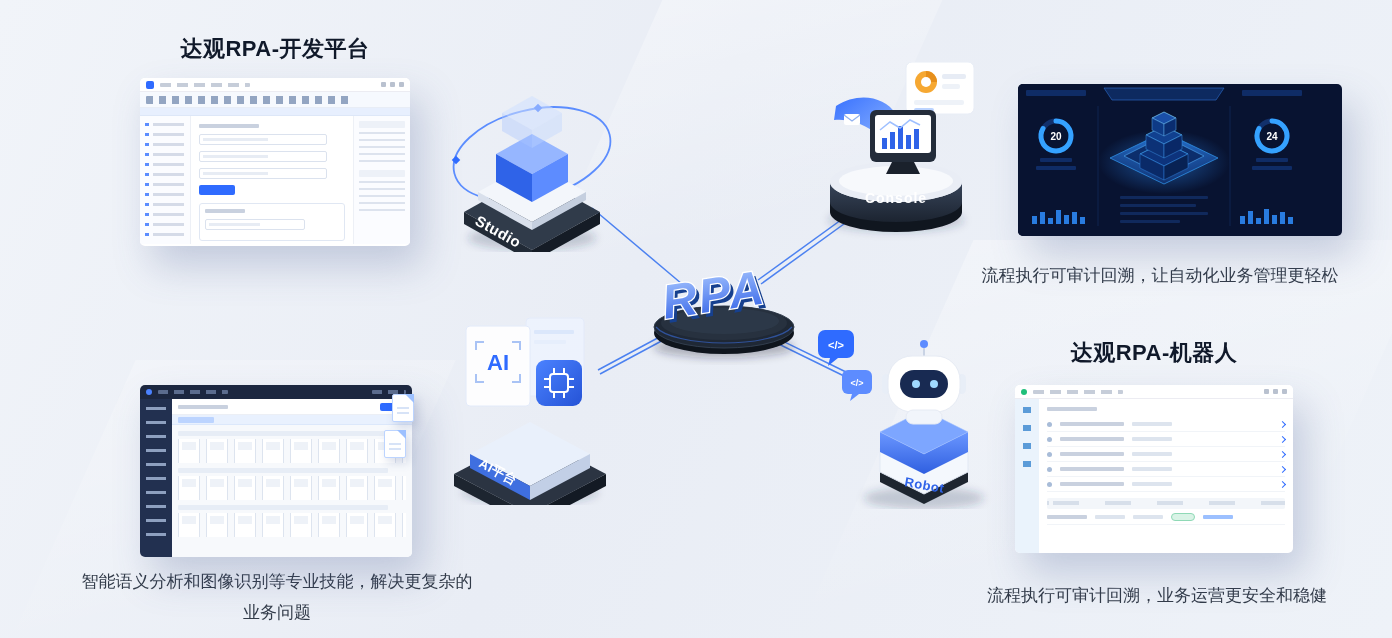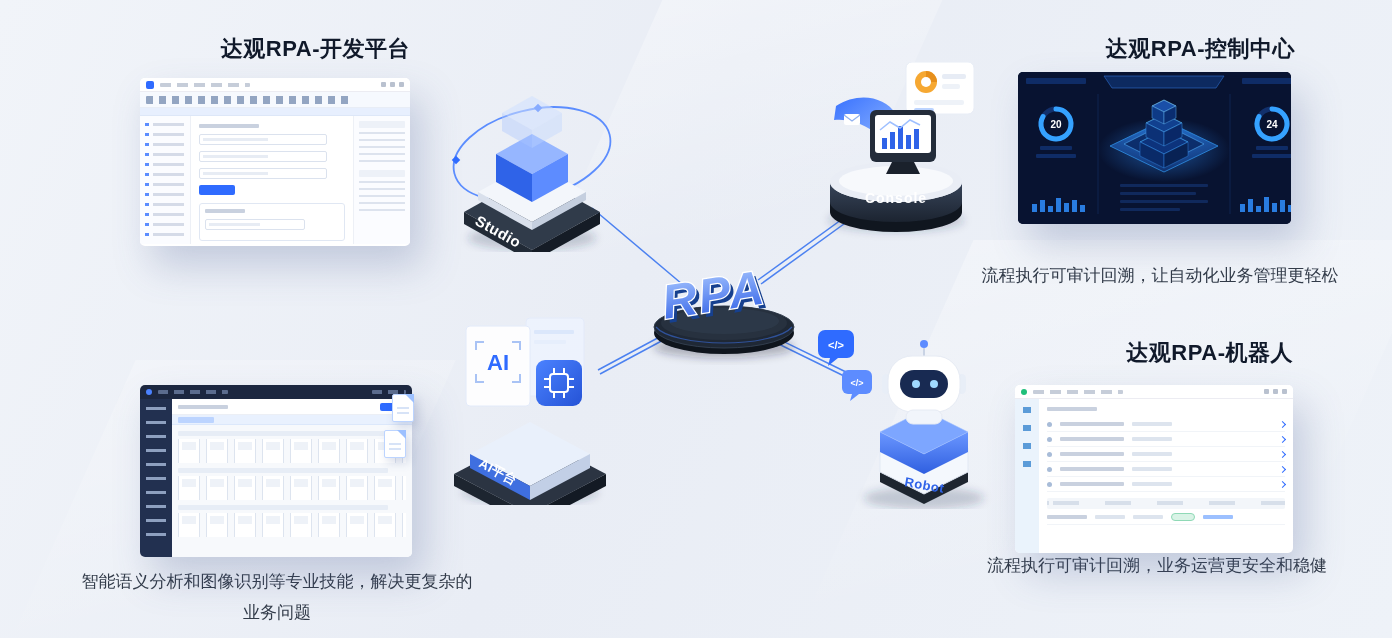--- a/index.html
+++ b/index.html
@@ -2,21 +2,21 @@
 <html><head>
 <meta charset="utf-8">
 <style>
   *{box-sizing:border-box;margin:0;padding:0}
   html,body{width:1392px;height:638px}
   body{font-family:"Liberation Sans",sans-serif;overflow:hidden;background:#e9edf5}
   .stage{position:relative;width:1392px;height:638px;overflow:hidden;
          background:linear-gradient(115deg,#f1f4f9 0%,#e9edf5 45%,#eef2f8 100%)}
   .streak{position:absolute;background:linear-gradient(165deg,rgba(255,255,255,.85),rgba(255,255,255,0) 72%);
           transform:skewX(-24deg);pointer-events:none}
-  .sec-title{position:absolute;font-size:22px;font-weight:700;color:#10192a;text-align:right;letter-spacing:.5px}
+  .sec-title{position:absolute;font-size:22px;font-weight:700;color:#10192a;text-align:center;letter-spacing:.5px}
   .sec-caption{position:absolute;font-size:17px;color:#323b49;text-align:center;line-height:1.85}
   .links{position:absolute;left:0;top:0;z-index:1;pointer-events:none}
   .node{position:absolute;z-index:2}
   .hub{position:absolute;z-index:3}
   svg text{font-family:"Liberation Sans",sans-serif}
 
   
   .shot{position:absolute;background:#fff;border-radius:5px;overflow:hidden;z-index:2;
         box-shadow:12px 20px 38px rgba(73,94,148,.26)}
   .win-titlebar{height:14px;display:flex;align-items:center;gap:6px;padding:0 6px;
@@ -156,23 +156,22 @@
       <div class="dev-right">
         <div class="panel-head"></div>
         <div class="lines-tex"></div>
         <div class="panel-head"></div>
         <div class="lines-tex"></div>
       </div>
     </div>
   </div>
 
 
-  <div class="sec-title" style="left:1020px;top:34px;width:275px">达观RPA-控制中心</div>
-
-  <div class="shot dark" style="left:1018px;top:72px;width:273px;height:152px">
+
+  <div class="shot dark" style="left:1018px;top:84px;width:324px;height:152px">
     <svg viewBox="0 0 292 152" width="292" height="152">
       <defs>
         <linearGradient id="platG" x1="0" y1="0" x2="0" y2="1">
           <stop offset="0" stop-color="#2f8fff" stop-opacity=".9"></stop>
             <stop offset="1" stop-color="#123a8a" stop-opacity=".55"></stop>
         </linearGradient>
         <radialGradient id="glowG">
           <stop offset="0" stop-color="#2f8fff" stop-opacity=".5"></stop>
             <stop offset="1" stop-color="#2f8fff" stop-opacity="0"></stop>
         </radialGradient>
@@ -327,21 +326,21 @@
           <span class="bar w40"></span>
             <span class="bar w30 lite"></span>
             <span class="bar w30 lite"></span>
           <span class="badge-green"></span>
           <span class="bar w30 cellbar blue" style="background:#9cc0ff"></span>
         </div>
       </div>
     </div>
   </div>
 
-  <div class="sec-caption" style="left:947px;top:550px;width:420px">流程执行可审计回溯，业务运营更安全和稳健</div>
+  <div class="sec-caption" style="left:947px;top:580px;width:420px">流程执行可审计回溯，业务运营更安全和稳健</div>
 
   <svg class="node" style="left:442px;top:62px" width="180" height="190" viewBox="0 0 180 190">
     <defs>
         <filter id="blr1" x="-50%" y="-50%" width="200%" height="200%">
           <feGaussianBlur stdDeviation="4"></feGaussianBlur>
         </filter>
       </defs>
     <ellipse cx="90" cy="176" rx="64" ry="12" fill="rgba(30,45,80,.22)" filter="url(#blr1)"></ellipse>
     <ellipse cx="90" cy="92" rx="80" ry="44" fill="none" stroke="#4b82ff" stroke-width="1.8" opacity=".9" transform="rotate(-14 90 92)"></ellipse>
     <rect x="-3" y="-3" width="6" height="6" fill="#2f6bff" transform="translate(96,46) rotate(45)"></rect>

